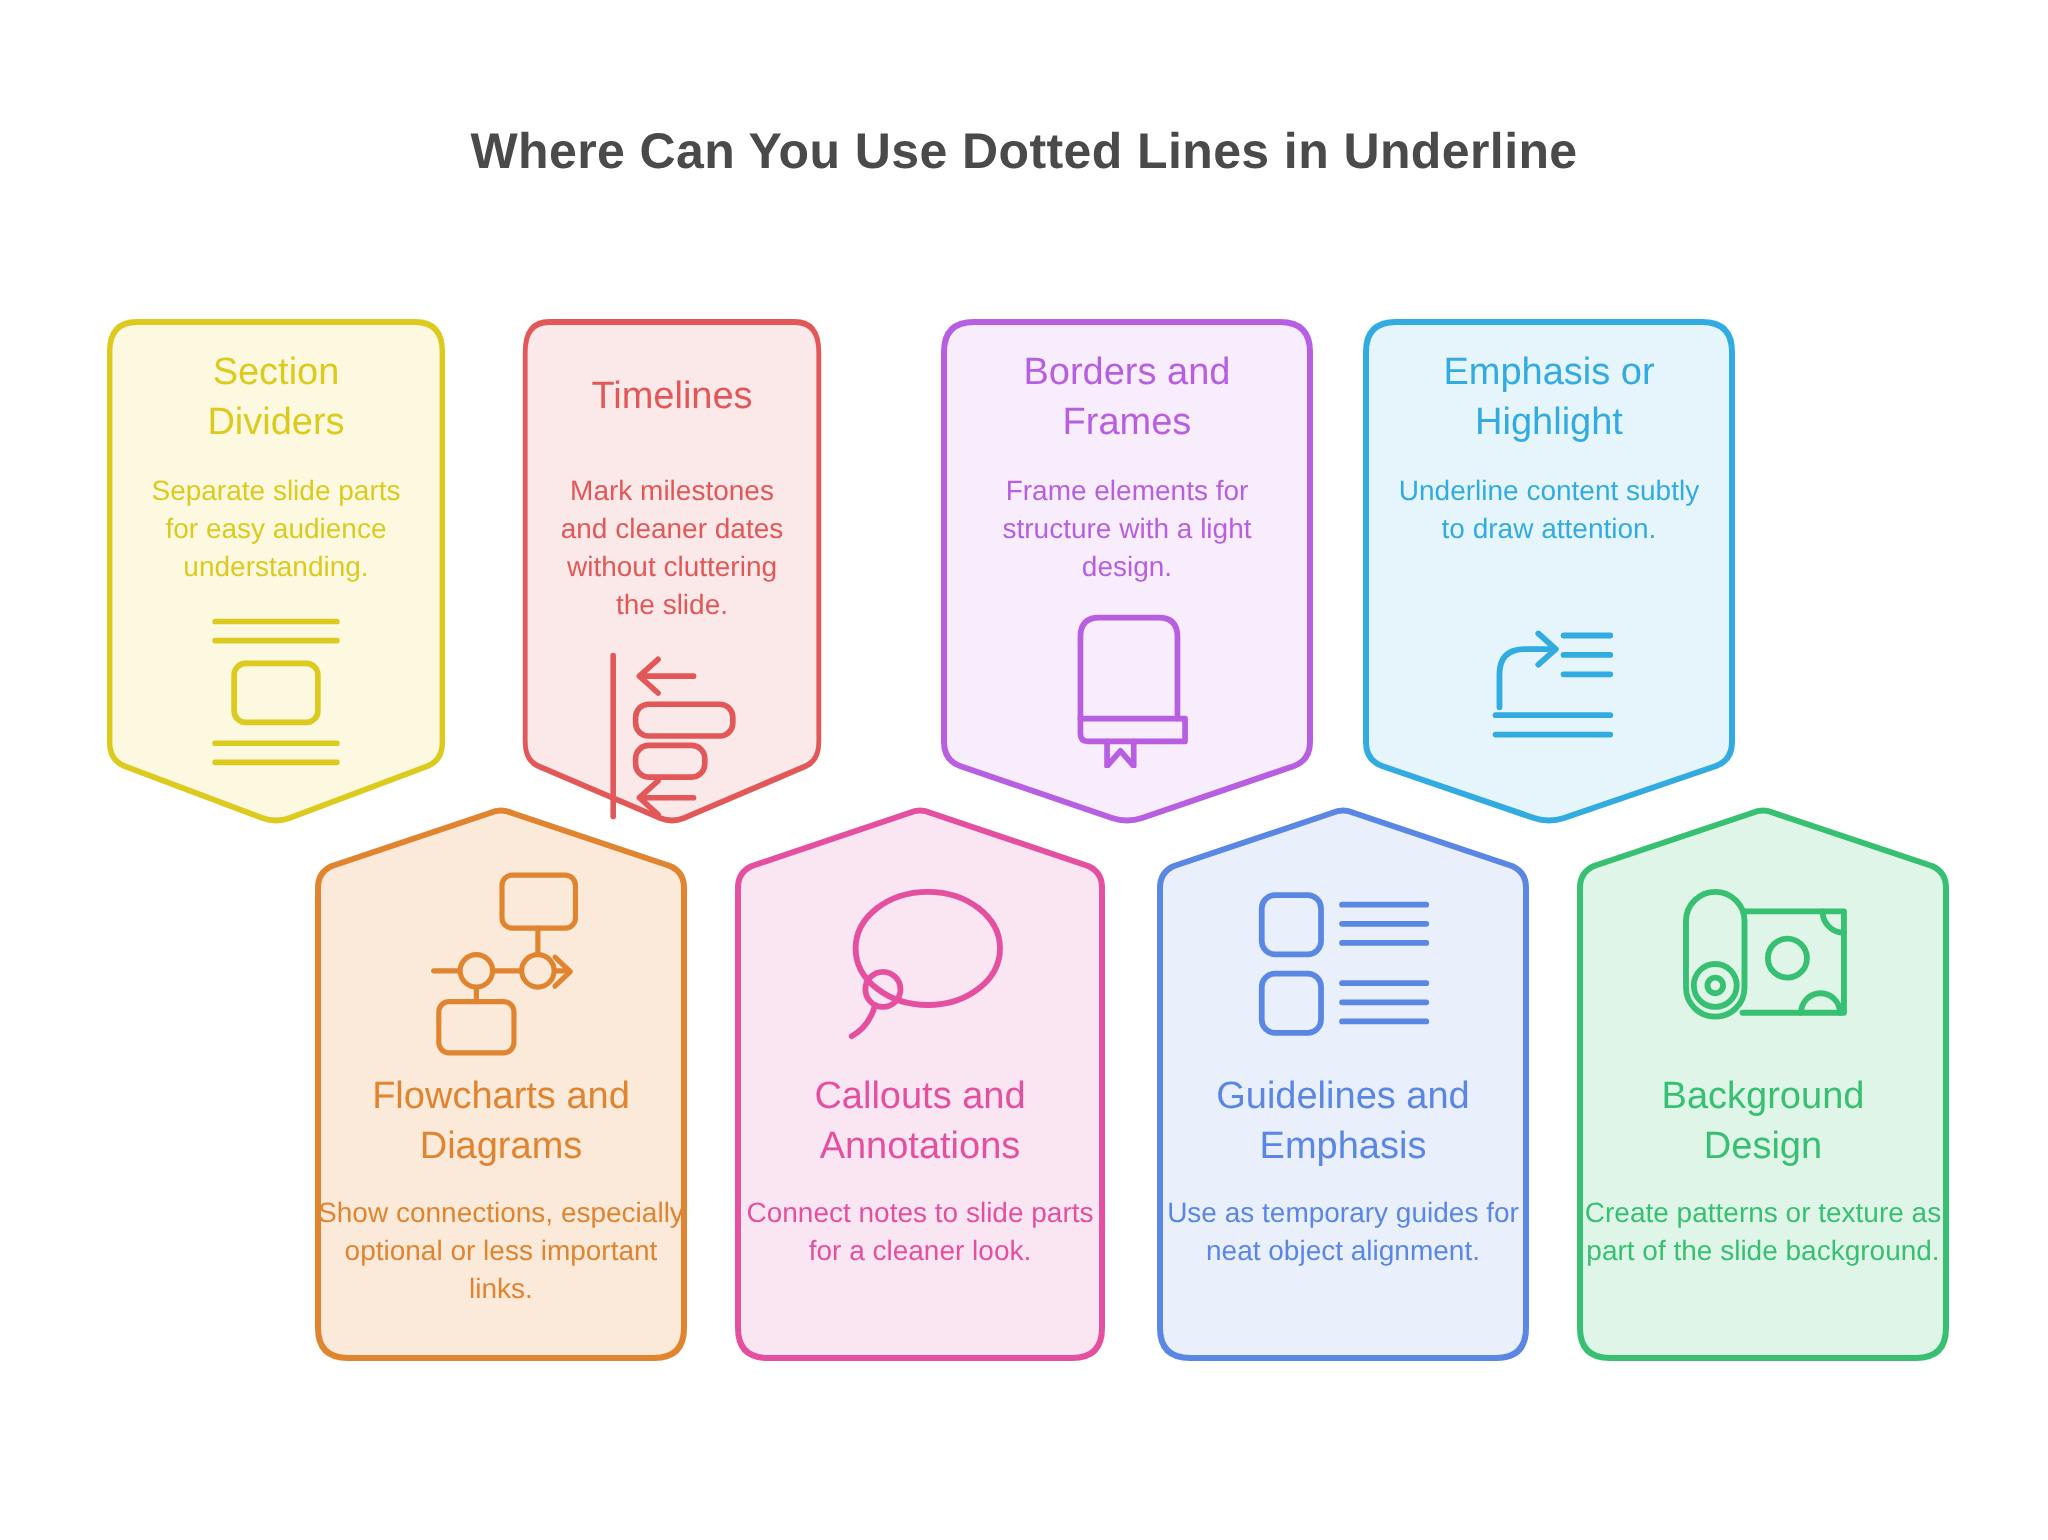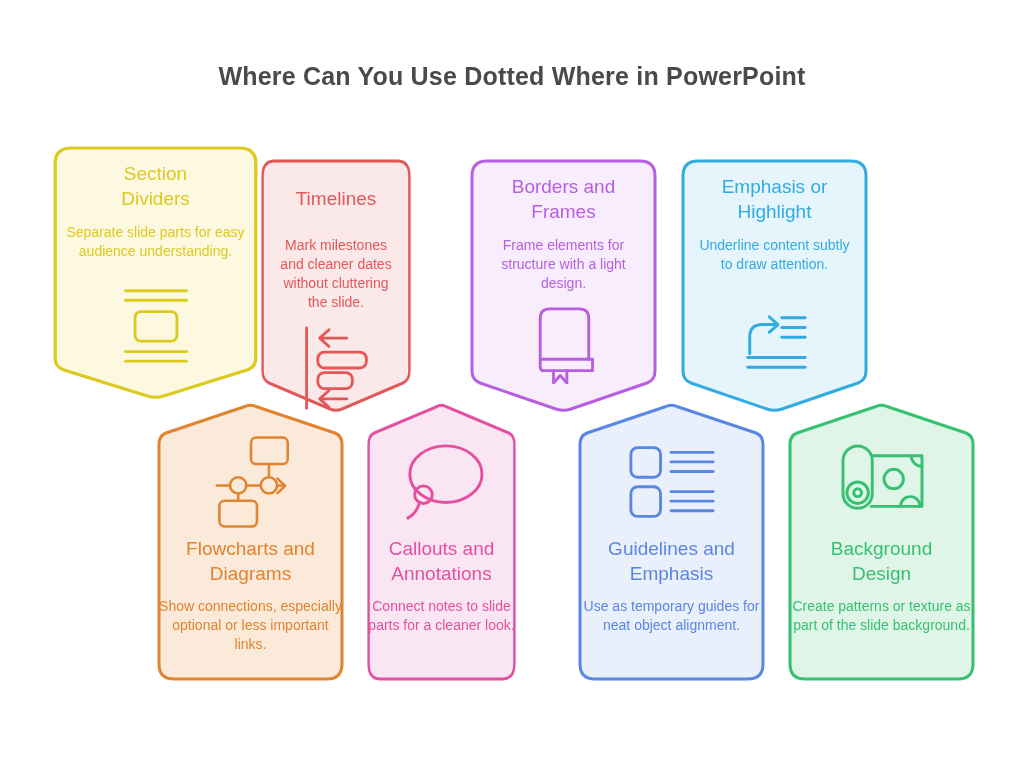--- a/index.html
+++ b/index.html
@@ -30,23 +30,23 @@
   .card.top .card-title{min-height:52px;}
   .card-desc{font-size:14px;line-height:1.36;margin-top:11px;}
   .card.top .icon-wrap{margin-top:13px;display:flex;align-items:flex-end;justify-content:center;flex:1 0 auto;padding-bottom:6px;}
   .card.bottom .icon-wrap{display:flex;align-items:center;justify-content:center;height:92px;}
   .card.bottom .card-title{margin-top:8px;}
   .icon-wrap svg{stroke:var(--accent);fill:none;stroke-width:3;stroke-linecap:round;stroke-linejoin:round;}
 </style>
 </head>
 <body>
 
-<div class="page-title">Where Can You Use Dotted Where in PowerPoint</div>
-
-<div class="card top" style="left: 53px; top: 146px; width: 205px; height: 254px; --accent: #dcca1f; --fill: #fcf9e0;">
+<div class="page-title">Where Can You Use Dotted Lines in Underline</div>
+
+<div class="card top" style="left: 53px; top: 159px; width: 170px; height: 254px; --accent: #dcca1f; --fill: #fcf9e0;">
   <svg class="shape" viewBox="0 0 187 254" preserveAspectRatio="none">
       <path d="M17,2 H170 Q185,2 185,17 V212 Q185,221 177,224 L101,250 Q93.5,252.5 86,250 L10,224 Q2,221 2,212 V17 Q2,2 17,2 Z"></path>
     </svg>
   <div class="content">
     <div class="card-title">Section
 Dividers</div>
     <div class="card-desc">Separate slide parts for easy audience understanding.</div>
     <div class="icon-wrap">
         <svg width="74" height="78" viewBox="0 0 76 82">
       <line x1="6" y1="5" x2="70" y2="5"></line>
@@ -134,21 +134,21 @@
       <line x1="33" y1="69" x2="33" y2="77"></line>
       <rect x="11" y="77" width="44" height="30" rx="6"></rect>
     </svg>
       </div>
     <div class="card-title">Flowcharts and
 Diagrams</div>
     <div class="card-desc">Show connections, especially optional or less important links.</div>
   </div>
 </div>
 
-<div class="card bottom" style="left: 367px; top: 403px; width: 149px; height: 279px; --accent: #e4509f; --fill: #fae6f2;">
+<div class="card bottom" style="left: 367px; top: 403px; width: 186px; height: 279px; --accent: #e4509f; --fill: #fae6f2;">
   <svg class="shape" viewBox="0 0 187 279" preserveAspectRatio="none">
       <path d="M88,3.5 Q93.5,1 99,3.5 L178,30 Q185,33 185,41 V261 Q185,276 170,276 H17 Q2,276 2,261 V41 Q2,33 9,30 Z"></path>
     </svg>
   <div class="content">
     <div class="icon-wrap">
         <svg width="90" height="80" viewBox="0 0 92 82">
       <ellipse cx="50" cy="33" rx="37" ry="29"></ellipse>
       <circle cx="27" cy="54" r="9"></circle>
       <path d="M23,62 Q20,73 11,78"></path>
     </svg>

